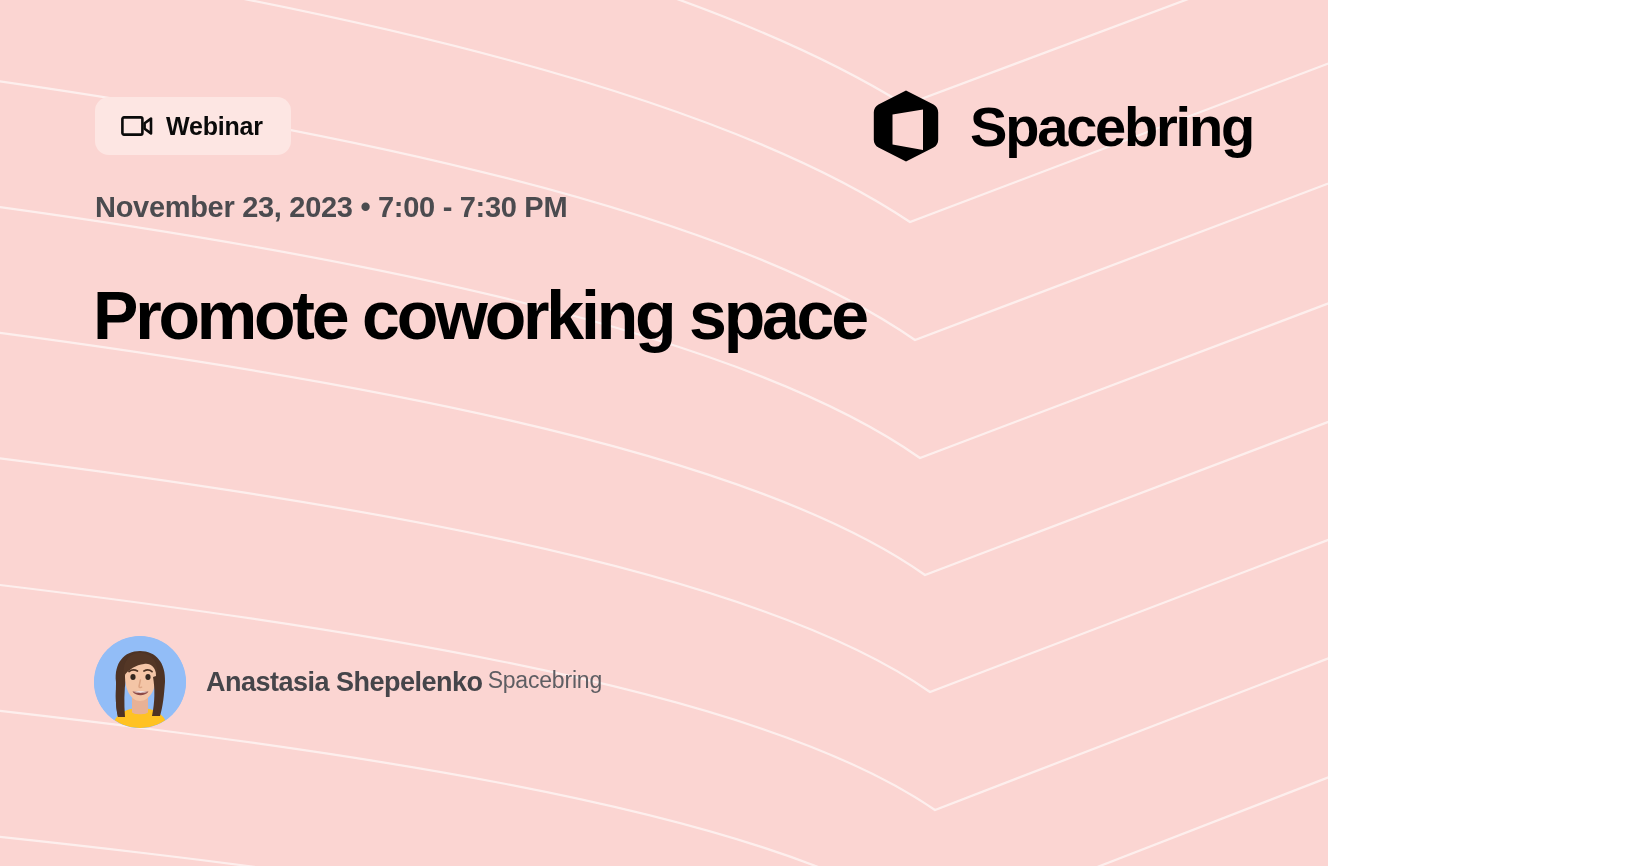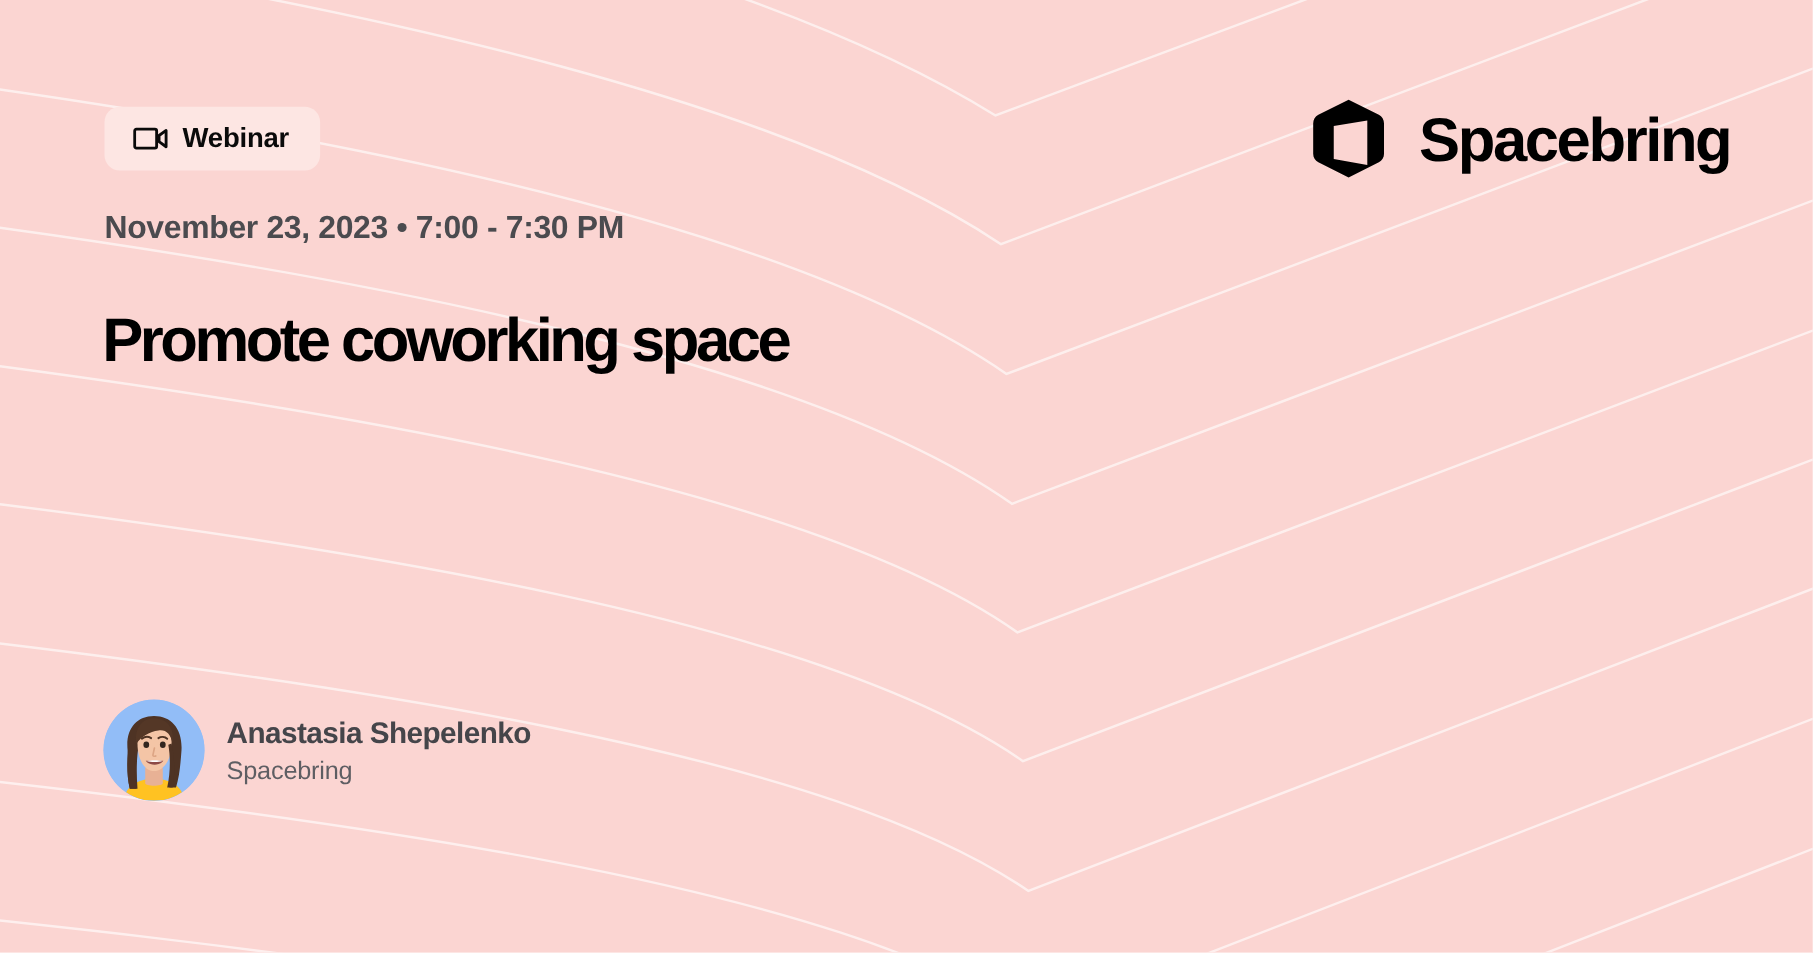--- a/index.html
+++ b/index.html
@@ -5,21 +5,21 @@
   * { margin:0; padding:0; box-sizing:border-box; }
 
   html, body {
     width:1648px; height:866px;
     overflow:hidden;
     font-family:"Liberation Sans", sans-serif;
   }
 
   .canvas {
     position:relative;
-    width:1648px; height:866px;
+    width:1328px; height:866px;
     background:#fbd5d2;
     overflow:hidden;
   }
 
   
   .bg-pattern {
     position:absolute;
     inset:0;
     width:1648px; height:866px;
     pointer-events:none;
@@ -55,21 +55,21 @@
     color:#4b4b4f;
     letter-spacing:-0.3px;
     white-space:nowrap;
   }
 
   
   .headline {
     position:absolute;
     left:93px; top:277px;
     width:1250px;
-    font-size:56px;
+    font-size:68px;
     font-weight:bold;
     line-height:1.13;
     color:#000000;
     letter-spacing:-3.2px;
   }
   .headline-line { display:block; white-space:nowrap; }
 
   
   .logo {
     position:absolute;
@@ -97,21 +97,21 @@
   }
   .avatar {
     position:relative;
     width:92px; height:92px;
     border-radius:50%;
     overflow:hidden;
     flex:none;
     background:#92bdf7;
   }
   .avatar svg { display:block; width:92px; height:92px; }
-  .speaker-text { display:flex; flex-direction:column; gap:5px; }
+  .speaker-text { display:flex; flex-direction:row; gap:5px; }
   .speaker-name {
     font-size:27px;
     font-weight:bold;
     color:#45454a;
     letter-spacing:-0.5px;
     white-space:nowrap;
   }
   .speaker-org {
     font-size:23px;
     font-weight:normal;

